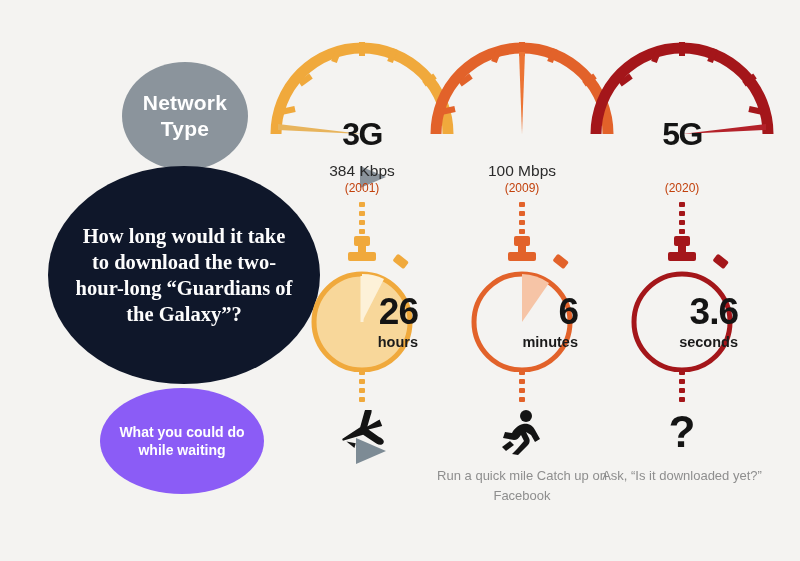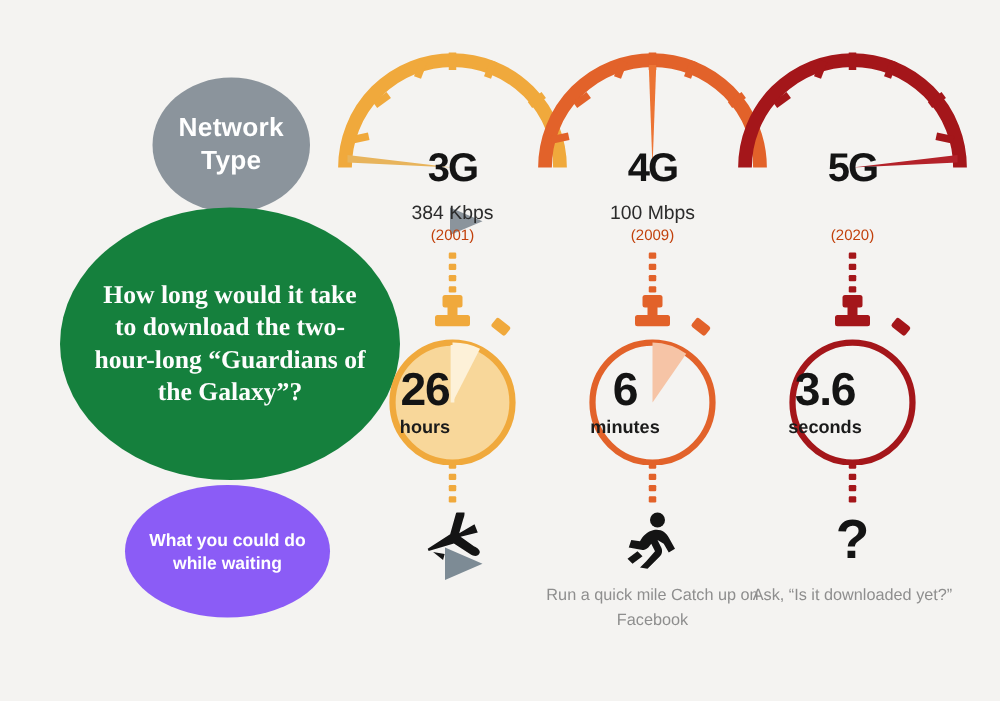--- a/index.html
+++ b/index.html
@@ -33,21 +33,21 @@
   }
   #bubble-network .tail{
     left:238px;top:104px;
     border-top:11px solid transparent;
     border-bottom:11px solid transparent;
     border-left:26px solid #8b949c;
   }
 
   #bubble-question{
     left:48px;top:166px;width:272px;height:218px;
-    background:#15803d;
+    background:#0f172a;
     font-family:"Liberation Serif", serif;
     font-size:20.5px;font-weight:700;line-height:1.28;
     color:#fdfdfd;
   }
   #bubble-question .qtext{padding:0 26px;}
   #bubble-question .tail{
     left:308px;top:272px;
     border-top:13px solid transparent;
     border-bottom:13px solid transparent;
     border-left:30px solid #7d8b95;
@@ -78,21 +78,21 @@
   }
   .net-speed{top:163px;font-size:15.5px;font-weight:400;color:#2b2b2b;}
   .net-year{top:182px;font-size:12px;font-weight:400;color:#c2410c;}
 
   .connector{position:absolute;left:0;width:200px;height:44px;top:200px;}
 
   .watch{position:absolute;left:22px;top:236px;width:156px;height:136px;}
 
   .watch-center{
     position:absolute;left:0;top:34px;width:156px;height:104px;
-    display:flex;flex-direction:column;align-items:center;justify-content:center;
+    display:flex;flex-direction:column;align-items:flex-end;justify-content:center;
     pointer-events:none;
   }
   .watch-num{
     font-size:37px;font-weight:900;color:#141414;line-height:.95;
     letter-spacing:-1px;
   }
   .watch-unit{font-size:14.5px;font-weight:700;color:#1b1b1b;margin-top:5px;}
 
   .dots{position:absolute;left:0;top:368px;width:200px;height:44px;}
 
@@ -202,21 +202,20 @@
         <line x1="19" y1="72" x2="33" y2="69"></line>
         <line x1="38" y1="44" x2="49" y2="36"></line>
         <line x1="72" y1="22" x2="77" y2="9"></line>
         <line x1="100" y1="16" x2="100" y2="2"></line>
         <line x1="128" y1="22" x2="133" y2="9"></line>
         <line x1="162" y1="44" x2="173" y2="36"></line>
       </g>
       <path d="M100 94 L97 12 L103 12 Z" fill="#ec7434"></path>
     </svg>
 
-    <div class="net-label net-name">4G</div>
     <div class="net-label net-speed">100 Mbps</div>
     <div class="net-label net-year">(2009)</div>
 
     <svg class="connector" viewBox="0 0 200 44">
       <g fill="#e2622a">
         <rect x="97" y="2" width="6" height="5" rx="1"></rect>
         <rect x="97" y="11" width="6" height="5" rx="1"></rect>
         <rect x="97" y="20" width="6" height="5" rx="1"></rect>
         <rect x="97" y="29" width="6" height="5" rx="1"></rect>
       </g>

